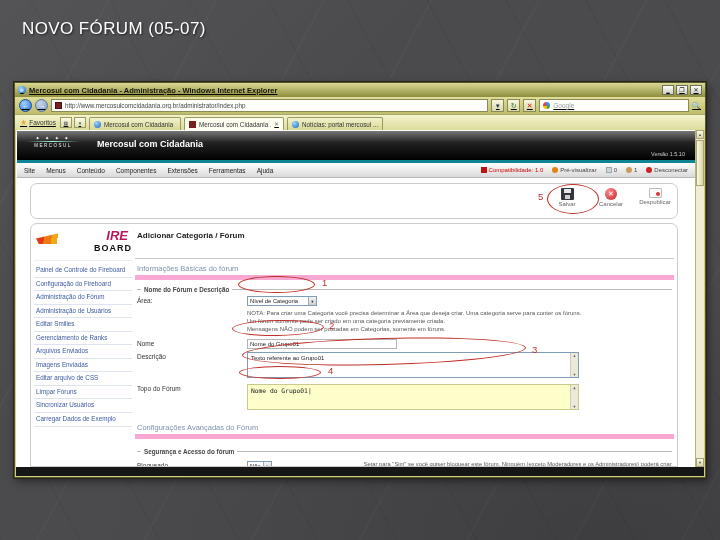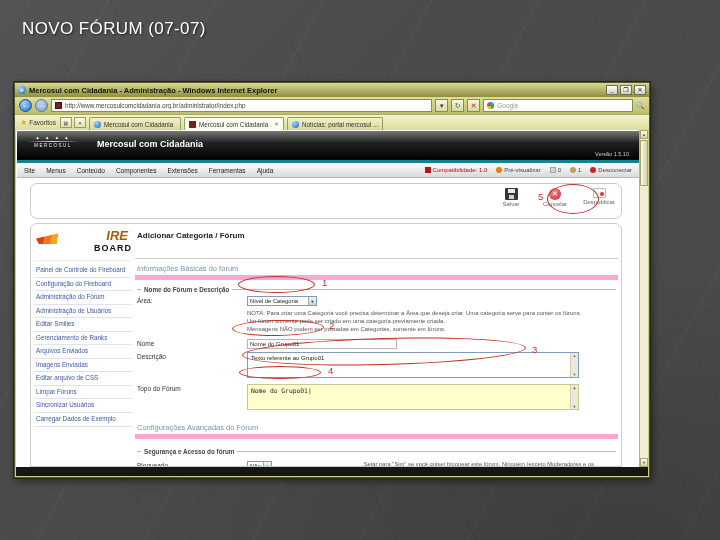--- a/index.html
+++ b/index.html
@@ -11,23 +11,23 @@
       radial-gradient(120% 90% at 85% 100%, rgba(0,0,0,.18), transparent 60%),
       linear-gradient(135deg, rgba(255,255,255,.05) 0%, transparent 35%),
       repeating-linear-gradient(118deg, rgba(255,255,255,.025) 0 2px, transparent 2px 95px),
       repeating-linear-gradient(62deg, rgba(0,0,0,.07) 0 1px, transparent 1px 70px),
       #4b4b4e; }
 
   .slide-title { position:absolute; left:22px; top:19px; color:#fff; font-size:17px;
     letter-spacing:.4px; text-shadow:1px 1px 2px rgba(0,0,0,.6); }
 
   
-  .window { position:absolute; left:14px; top:82px; width:636px; height:396px;
+  .window { position:absolute; left:14px; top:82px; width:692px; height:396px;
     border:1px solid #55552c; box-shadow:0 0 0 1px #26261a, 2px 3px 8px rgba(0,0,0,.5);
-    background:#cfcf7d; }
+    background:#cfcf7d;text-decoration:underline; }
 
   .titlebar { height:14px; background:linear-gradient(#d9d994,#8e8e3e);
     display:flex; align-items:center; padding:0 3px; gap:3px; }
   .ie-ico { width:8px; height:8px; border-radius:50%; background:radial-gradient(circle at 35% 30%,#9fd4ff,#1565c0);
     color:#fff; font-size:6px; line-height:8px; text-align:center; font-style:italic; flex:0 0 auto; }
   .wtitle { font-size:7.5px; font-weight:bold; color:#14140a; white-space:nowrap; overflow:hidden; flex:1; }
   .winbtns { display:flex; gap:2px; }
   .wbtn { width:12px; height:10px; border:1px solid #70705a; background:linear-gradient(#fefefa,#cfcfc2);
     font-size:6px; line-height:8px; text-align:center; color:#222; }
 
@@ -101,21 +101,21 @@
   .i-unpub::after { content:""; position:absolute; right:1px; bottom:1px; width:4px; height:4px; border-radius:50%; background:#d33; }
 
   .main-panel { position:absolute; left:14px; right:26px; top:93px; bottom:9px;
     border:1px solid #ccc; border-radius:7px 7px 0 0; background:#fff; overflow:hidden; }
 
   .fb-sidebar { position:absolute; left:3px; top:3px; width:98px; bottom:0; overflow:hidden; }
   .fb-logo { height:34px; position:relative; border-bottom:1px solid #eee; }
   .fb-flame { position:absolute; left:2px; top:5px; width:28px; height:12px;
     background:linear-gradient(100deg, #e03c10 0 30%, #f07a18 30% 55%, #f0a818 55% 75%, transparent 75%);
     clip-path:polygon(0 55%, 100% 0, 100% 100%, 10% 100%); }
-  .fb-t1 { position:absolute; right:4px; top:1px; font-size:13px; font-weight:bold; font-style:italic; color:#a16207; }
+  .fb-t1 { position:absolute; right:4px; top:1px; font-size:13px; font-weight:bold; font-style:italic; color:#be185d; }
   .fb-t2 { position:absolute; right:0; top:16px; font-size:9px; font-weight:bold; color:#111; letter-spacing:1px; }
   .fb-menu { margin-top:3px; }
   .fb-item { font-size:6.3px; color:#3b5aa0; padding:2px 2px 3px; border-bottom:1px solid #dde4ef; line-height:1.2; }
 
   .fb-form { position:absolute; left:104px; right:3px; top:3px; bottom:0; font-size:6.5px; color:#333; }
   .form-title { font-size:8px; font-weight:bold; color:#222; padding:4px 2px 18px; border-bottom:1px solid #ccc; }
   .section-head { font-size:7.5px; color:#7b93ab; padding:5px 2px 2px; border-bottom:5px solid #f9a8d4; }
   .fieldset { border-top:1px solid #bbb; margin:9px 2px 0; position:relative; padding-top:4px; }
   .legend { position:absolute; top:-4px; left:4px; background:#fff; padding:0 3px; font-size:6.3px; color:#444; font-weight:bold; }
   .frow { display:flex; margin:2px 0 3px; }
@@ -143,21 +143,21 @@
   .black-strip { position:absolute; left:0; right:0; bottom:0; height:9px; background:#161616; }
 
   
   .ann { position:absolute; border:1.3px solid #c03028; border-radius:50%; z-index:50; }
   .ann-num { position:absolute; color:#c03028; font-size:9.5px; z-index:51; }
 </style>
 </head>
 <body>
 
 <div class="slide">
-  <div class="slide-title">NOVO FÓRUM (07-07)</div>
+  <div class="slide-title">NOVO FÓRUM (05-07)</div>
 
   <div class="window">
 
     <div class="titlebar">
       <span class="ie-ico">e</span>
       <span class="wtitle">Mercosul com Cidadania - Administração - Windows Internet Explorer</span>
       <span class="winbtns">
         <span class="wbtn"><span>_</span></span>
         <span class="wbtn"><span>❐</span></span>
         <span class="wbtn"><span>✕</span></span>

